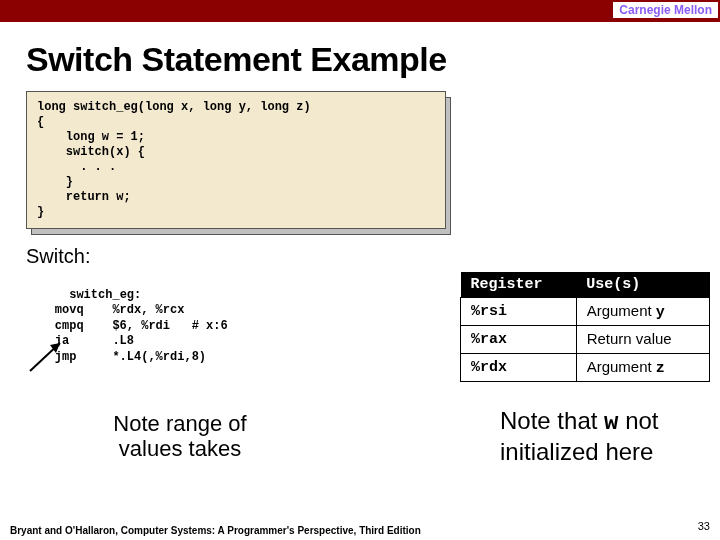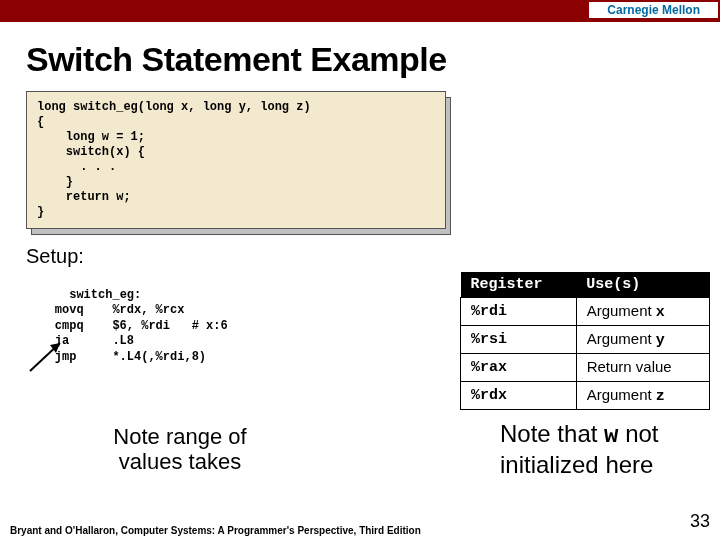--- a/index.html
+++ b/index.html
@@ -1,36 +1,36 @@
 <!DOCTYPE html>
 <html><head>
 <meta charset="utf-8">
 <style>
   * { box-sizing: border-box; margin: 0; padding: 0; }
   html, body { width: 720px; height: 540px; font-family: Arial, Helvetica, sans-serif; background: #fff; color: #000; }
   .slide { position: relative; width: 720px; height: 540px; overflow: hidden; }
   .topbar { background: #8b0000; height: 22px; width: 100%; position: relative; }
-  .uni { position: absolute; right: 2px; top: 2px; background: #fff; color: #0369a1; font-weight: bold; font-size: 12px; padding: 1px 18px; }
+  .uni { position: absolute; right: 2px; top: 2px; background: #fff; color: #8b5cf6; font-weight: bold; font-size: 12px; padding: 1px 6px; }
   .title { font-size: 34px; font-weight: bold; padding: 18px 26px 12px 26px; letter-spacing: -0.5px; }
   .codebox-wrap { position: relative; margin-left: 26px; width: 420px; }
   .codebox-shadow { position: absolute; top: 6px; left: 5px; width: 100%; height: 100%; background: #c0c0c0; border: 1px solid #555; }
   .codebox { position: relative; background: #f2e9cf; border: 1px solid #555; padding: 8px 10px; font-family: "Courier New", monospace; font-size: 12px; font-weight: bold; white-space: pre; line-height: 1.25; }
   .setup-label { margin: 16px 0 4px 26px; font-size: 20px; }
   .lower { display: flex; flex-direction: row; align-items: flex-start; }
   .asm { font-family: "Courier New", monospace; font-size: 12px; font-weight: bold; white-space: pre; line-height: 1.3; margin-left: 26px; position: relative; }
   .arrow { position: absolute; left: -4px; top: 65px; }
   .regtable { margin-left: auto; margin-right: 10px; border-collapse: collapse; font-size: 15px; min-width: 250px; }
   .regtable th { background: #000; color: #fff; font-weight: bold; text-align: left; padding: 4px 10px; font-family: Liberation Mono, monospace; }
   .regtable td { border: 1px solid #000; padding: 4px 10px; }
   .reg { font-family: "Courier New", monospace; font-weight: bold; }
   .question { font-size: 22px; text-align: center; width: 240px; margin-left: 60px; margin-top: 10px; line-height: 1.15; }
   .note { font-size: 24px; margin-left: auto; margin-right: 20px; width: 200px; margin-top: 6px; line-height: 1.2; }
   .mono { font-family: "Courier New", monospace; font-weight: bold; }
   .footer { position: absolute; bottom: 4px; left: 10px; font-size: 10px; font-weight: bold; color: #000; }
-  .pagenum { position: absolute; bottom: 8px; right: 10px; font-size: 18px; }
+  .pagenum { position: absolute; bottom: 8px; right: 10px; font-size: 11px; }
   .bottomrow { display:flex; flex-direction:row; align-items:flex-start; width:100%; margin-top:4px;}
 </style>
 </head>
 <body>
 
 <div class="slide">
 
   <div class="topbar">
     <div class="uni">Carnegie Mellon</div>
   </div>
@@ -42,44 +42,40 @@
     <div class="codebox">long switch_eg(long x, long y, long z)
 {
     long w = 1;
     switch(x) {
       . . .
     }
     return w;
 }</div>
   </div>
 
-  <div class="setup-label">Setup:</div>
+  <div class="setup-label">Switch:</div>
 
   <div class="lower">
     <div class="asm">
       <span>switch_eg:
     movq    %rdx, %rcx
     cmpq    $6, %rdi   # x:6
     ja      .L8
     jmp     *.L4(,%rdi,8)</span>
       <svg class="arrow" width="50" height="40">
         <line x1="8" y1="34" x2="38" y2="6" stroke="#000" stroke-width="2"></line>
         <polygon points="38,6 28,8 34,16" fill="#000"></polygon>
       </svg>
     </div>
 
     <table class="regtable">
       <tbody>
           <tr>
         <th>Register</th>
         <th>Use(s)</th>
-      </tr>
-      <tr>
-        <td class="reg">%rdi</td>
-        <td><span>Argument </span><span class="mono">x</span></td>
       </tr>
       <tr>
         <td class="reg">%rsi</td>
         <td><span>Argument </span><span class="mono">y</span></td>
       </tr>
       <tr>
         <td class="reg">%rax</td>
         <td><span>Return value</span><span class="mono"></span></td>
       </tr>
       <tr>

